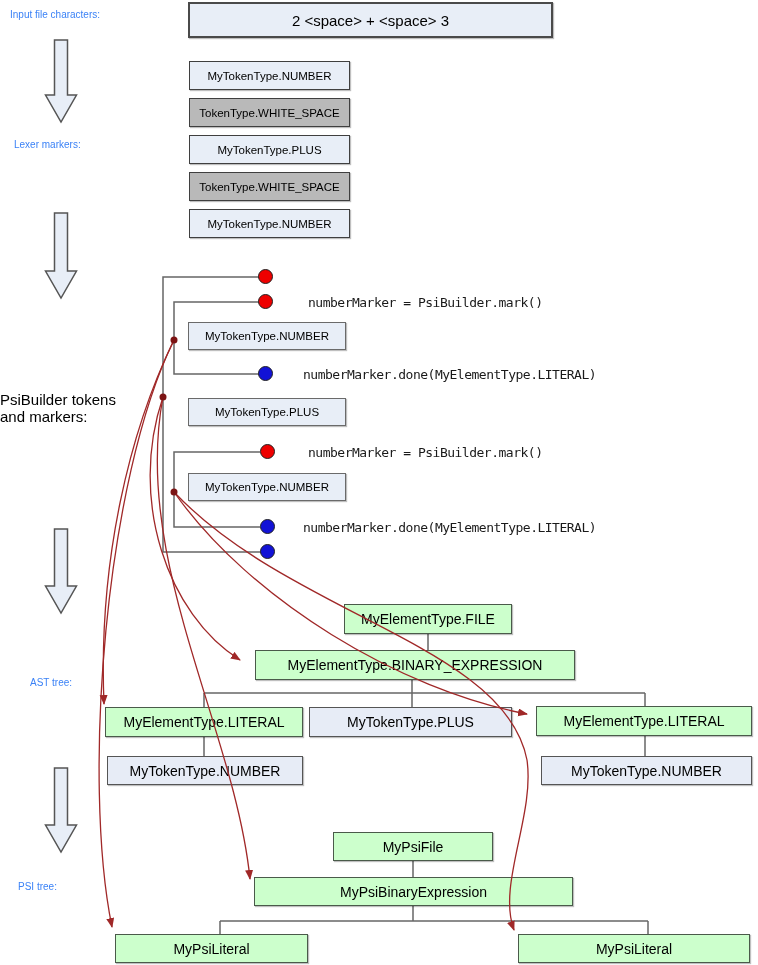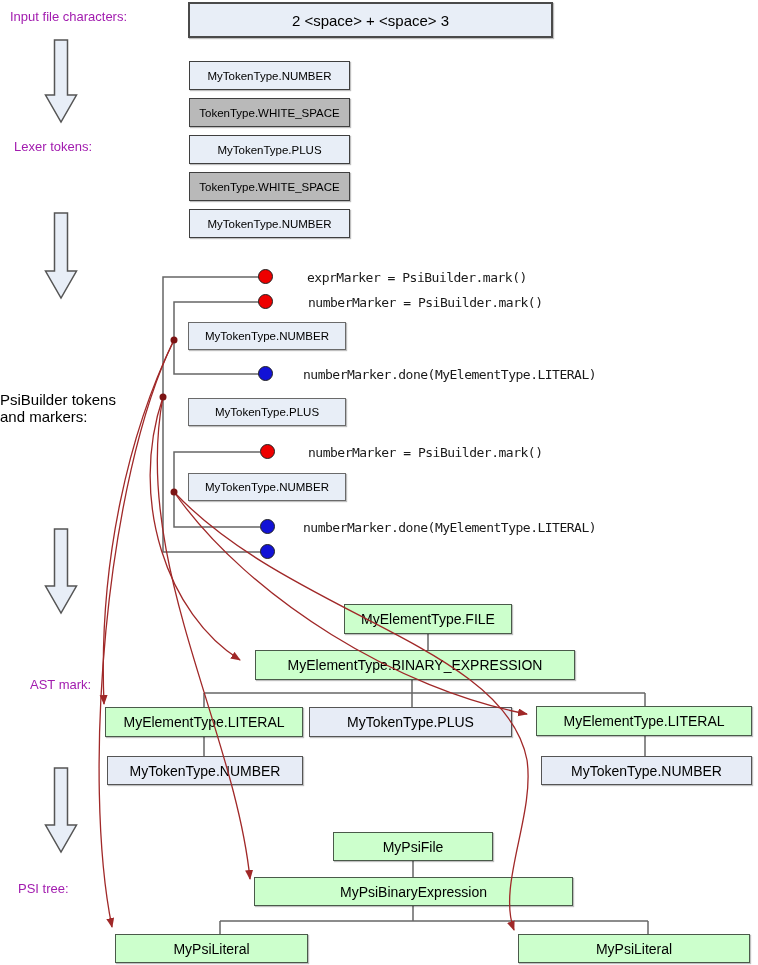--- a/index.html
+++ b/index.html
@@ -2,21 +2,21 @@
 <html><head>
 <meta charset="utf-8">
 <style>
   html,body{margin:0;padding:0;background:#ffffff;}
   #canvas{
     position:relative;width:758px;height:965px;background:#ffffff;overflow:hidden;
     font-family:"Liberation Sans",sans-serif;color:#000;
   }
   .abs{position:absolute;}
   svg.layer{position:absolute;left:0;top:0;pointer-events:none;}
-  .stage-label{font-size:13px;color:#a21caf;}
+  .stage-label{font-size:10px;color:#3b82f6;}
   .box{
     position:absolute;display:flex;align-items:center;justify-content:center;
     box-sizing:border-box;text-align:center;
     box-shadow:1px 1px 1px rgba(0,0,0,0.25);
   }
   .input-box{background:#e8eef7;border:2px solid #4a4a4a;font-size:15px;}
   .token-box{background:#e8eef7;border:1.5px solid #3f3f3f;font-size:11.5px;}
   .space-box{background:#b9b9b9;border:1.5px solid #3f3f3f;font-size:11.5px;}
   .pb-token-box{background:#e8eef7;border:1.5px solid #6a6a6a;font-size:11.5px;}
   .green-box{background:#ccffcc;border:1.5px solid #4a5a4a;font-size:14px;}
@@ -67,44 +67,43 @@
     <g stroke="#666" stroke-width="1.5" fill="none">
       <path d="M413,861 V877"></path>
       <path d="M413,906 V921"></path>
       <path d="M220,921 H648"></path>
       <path d="M220,921 V934"></path>
       <path d="M648,921 V934"></path>
     </g>
   </svg>
 
   <div class="abs stage-label" style="left:10px;top:9px;">Input file characters:</div>
-  <div class="abs stage-label" style="left:14px;top:139px;">Lexer tokens:</div>
+  <div class="abs stage-label" style="left:14px;top:139px;">Lexer markers:</div>
   <div class="psib-label">
     <span>PsiBuilder tokens</span><br>
     <span>and markers:</span>
   </div>
-  <div class="abs stage-label" style="left:30px;top:677px;">AST mark:</div>
+  <div class="abs stage-label" style="left:30px;top:677px;">AST tree:</div>
   <div class="abs stage-label" style="left:18px;top:881px;">PSI tree:</div>
 
   <div class="box input-box" style="left:188px;top:2px;width:365px;height:36px;">2 &lt;space&gt; + &lt;space&gt; 3</div>
 
   <div class="box token-box" style="left:189px;top:61px;width:161px;height:29px;">MyTokenType.NUMBER</div>
   <div class="box space-box" style="left:189px;top:98px;width:161px;height:29px;">TokenType.WHITE_SPACE</div>
   <div class="box token-box" style="left:189px;top:135px;width:161px;height:29px;">MyTokenType.PLUS</div>
   <div class="box space-box" style="left:189px;top:172px;width:161px;height:29px;">TokenType.WHITE_SPACE</div>
   <div class="box token-box" style="left:189px;top:209px;width:161px;height:29px;">MyTokenType.NUMBER</div>
 
   <div class="marker-dot marker-red" style="left:258px;top:269px;"></div>
   <div class="marker-dot marker-red" style="left:258px;top:294px;"></div>
   <div class="marker-dot marker-blue" style="left:258px;top:366px;"></div>
   <div class="marker-dot marker-red" style="left:260px;top:444px;"></div>
   <div class="marker-dot marker-blue" style="left:260px;top:519px;"></div>
   <div class="marker-dot marker-blue" style="left:260px;top:544px;"></div>
 
-  <div class="mono-line" style="left:307px;top:270px;">exprMarker = PsiBuilder.mark()</div>
   <div class="mono-line" style="left:308px;top:295px;">numberMarker = PsiBuilder.mark()</div>
   <div class="mono-line" style="left:303px;top:367px;">numberMarker.done(MyElementType.LITERAL)</div>
   <div class="mono-line" style="left:308px;top:445px;">numberMarker = PsiBuilder.mark()</div>
   <div class="mono-line" style="left:303px;top:520px;">numberMarker.done(MyElementType.LITERAL)</div>
 
   <div class="box pb-token-box" style="left:188px;top:322px;width:158px;height:28px;">MyTokenType.NUMBER</div>
   <div class="box pb-token-box" style="left:188px;top:398px;width:158px;height:28px;">MyTokenType.PLUS</div>
   <div class="box pb-token-box" style="left:188px;top:473px;width:158px;height:28px;">MyTokenType.NUMBER</div>
 
   <div class="box green-box" style="left:344px;top:604px;width:168px;height:30px;">MyElementType.FILE</div>

